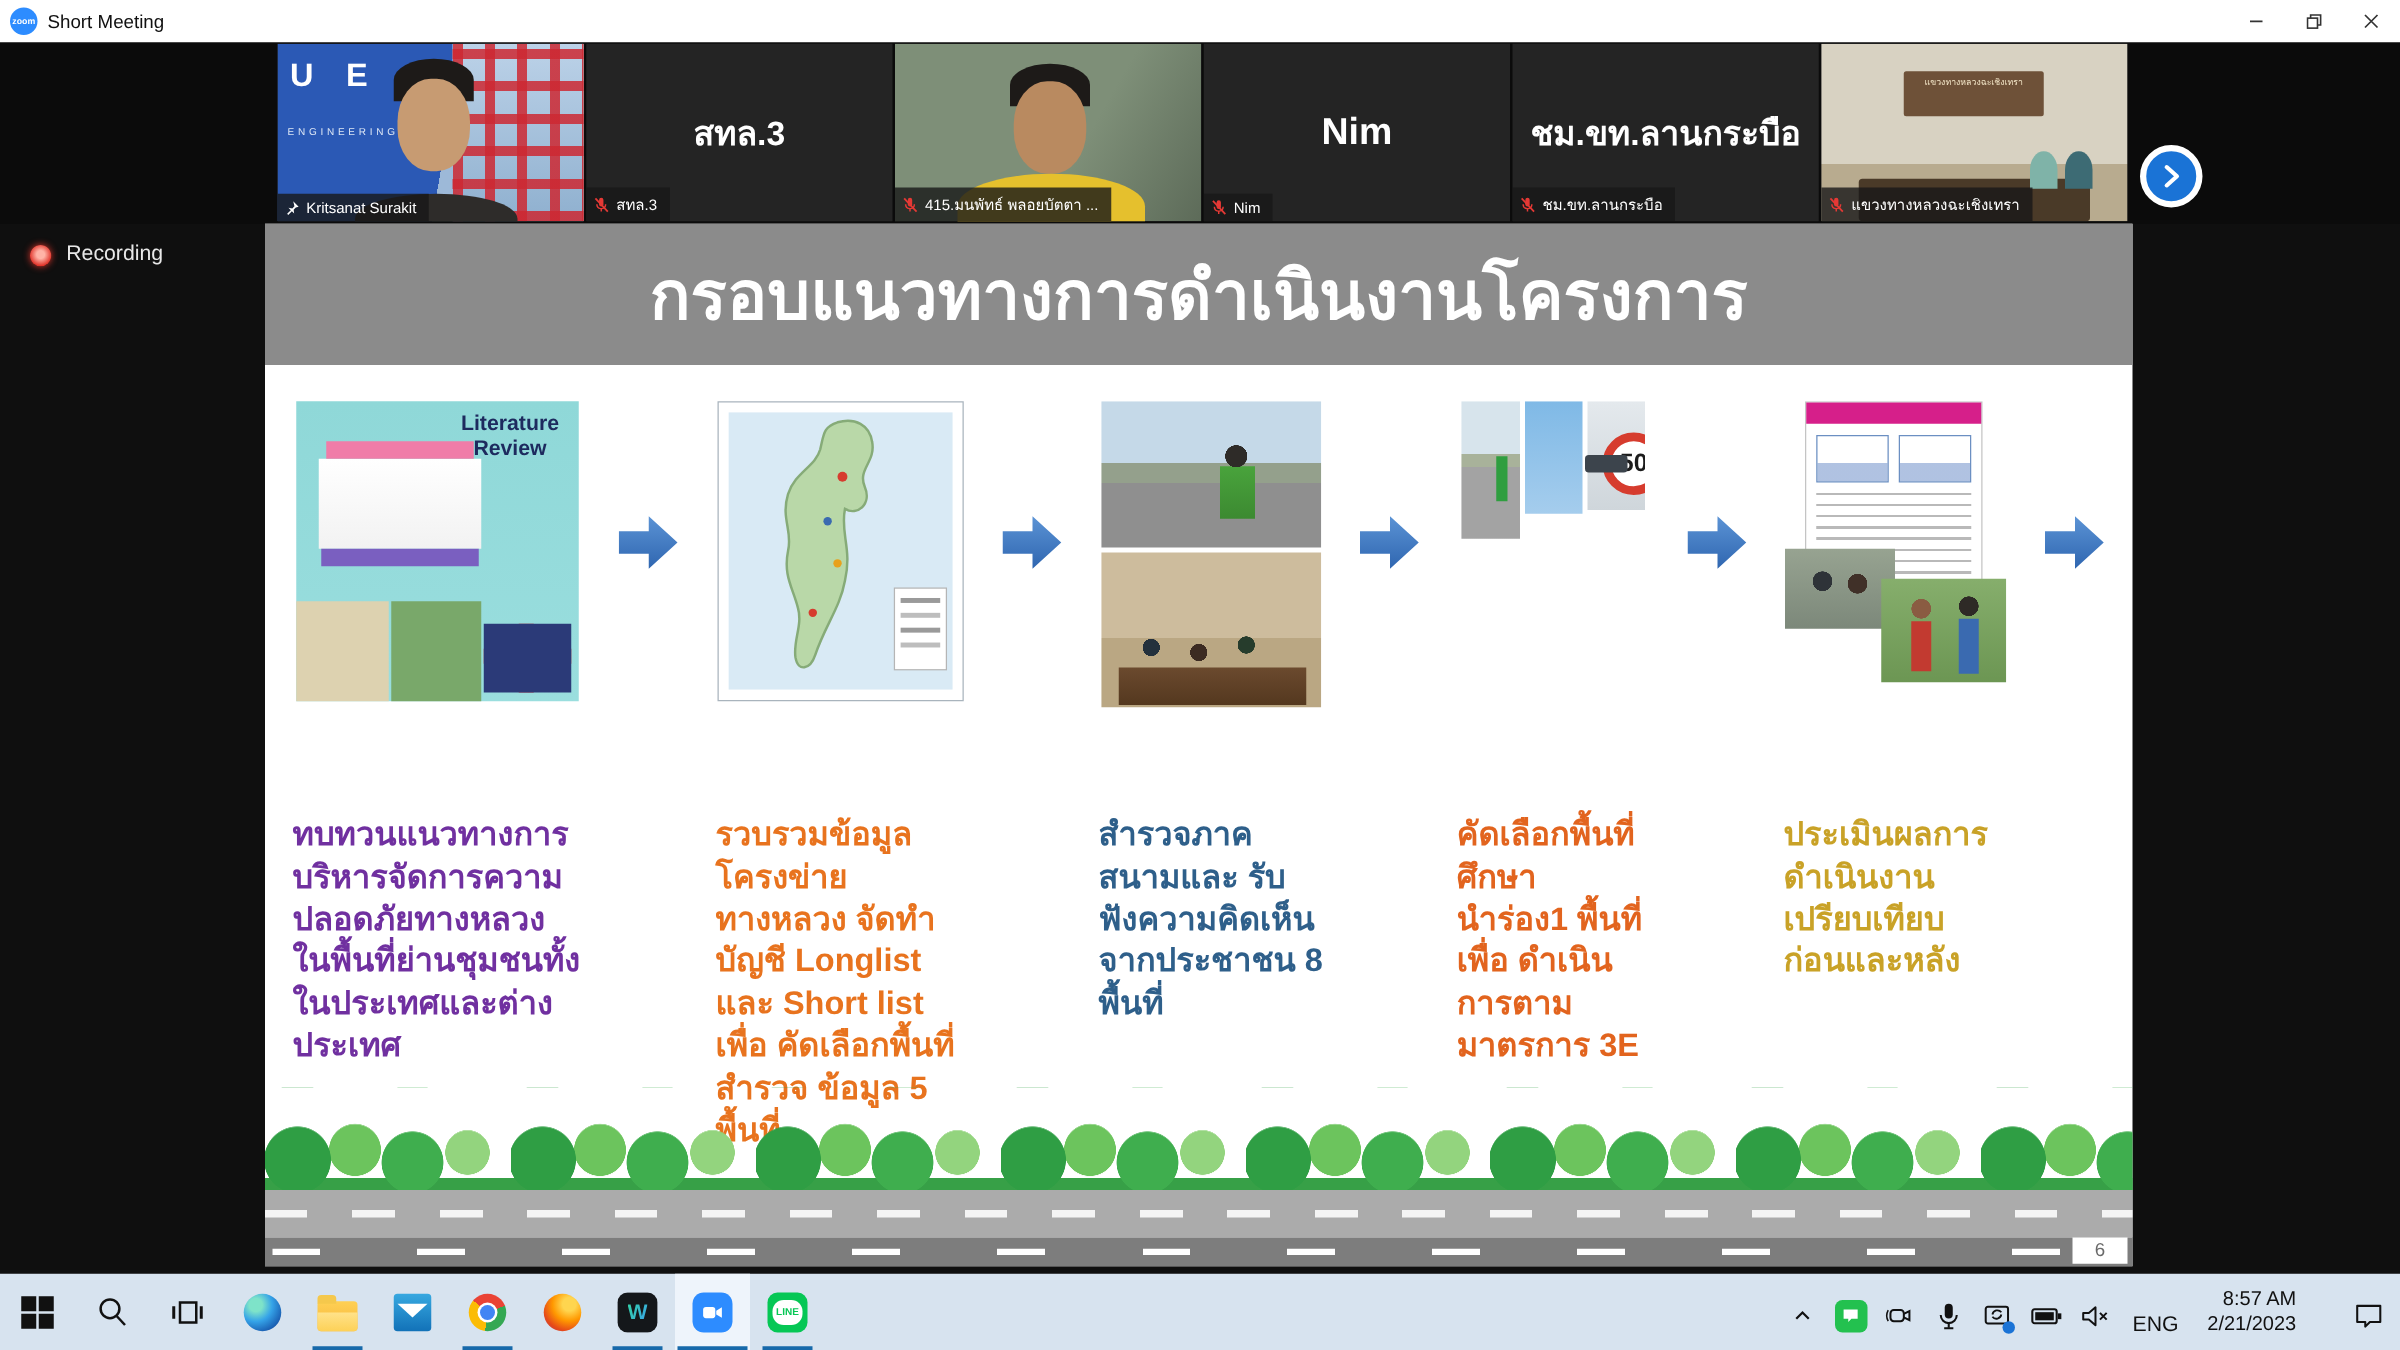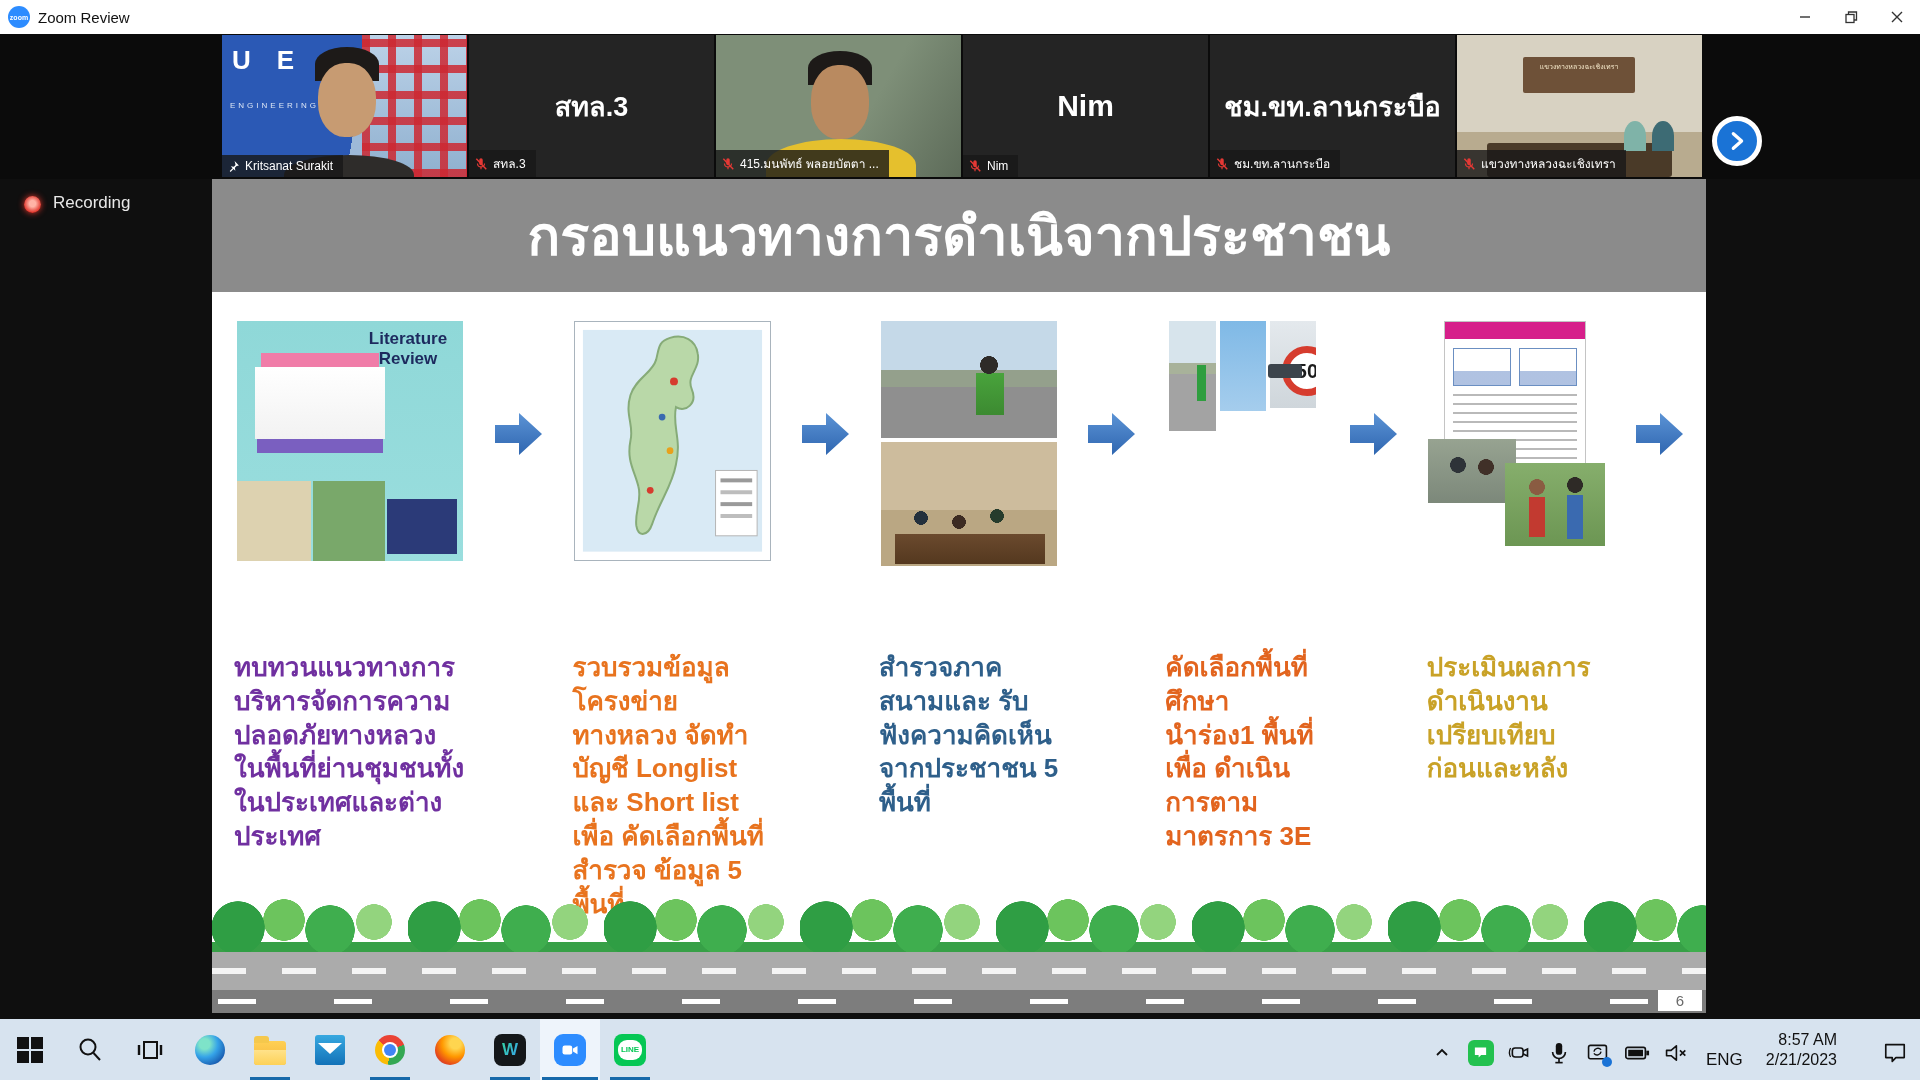--- a/index.html
+++ b/index.html
@@ -174,21 +174,21 @@
 </style>
 </head>
 <body>
 
 <div class="screen">
 
   <div class="titlebar">
     <div class="app-icon">
         <span>zoom</span>
       </div>
-    <div class="win-title">Zoom Review</div>
+    <div class="win-title">Short Meeting</div>
     <div class="win-controls">
       <div class="wc">
         <svg width="12" height="12" viewBox="0 0 12 12">
             <line x1="1" y1="6" x2="11" y2="6" stroke="#333" stroke-width="1.4"></line>
           </svg>
       </div>
       <div class="wc">
         <svg width="13" height="13" viewBox="0 0 13 13">
             <rect x="1" y="3.5" width="8" height="8" fill="none" stroke="#333" stroke-width="1.3"></rect>
             <path d="M3.5 3.5V1h8v8h-2.5" fill="none" stroke="#333" stroke-width="1.3"></path>
@@ -301,21 +301,21 @@
 
   <div class="main">
 
     <div class="recording">
       <span class="rec-dot"></span>
       <span>Recording</span>
     </div>
 
     <div class="slide">
       <div class="slide-header">
-        <div class="slide-title">กรอบแนวทางการดำเนิจากประชาชน</div>
+        <div class="slide-title">กรอบแนวทางการดำเนินงานโครงการ</div>
       </div>
 
       <svg width="0" height="0" style="position:absolute">
           <defs>
         <linearGradient id="agrad" x1="0" y1="0" x2="0" y2="1">
           <stop offset="0" stop-color="#5b93d5"></stop>
               <stop offset="1" stop-color="#2f66b0"></stop>
         </linearGradient>
       </defs>
         </svg>
@@ -364,21 +364,21 @@
             </svg>
         </div>
 
         <div class="step" style="width:180px">
           <div class="imgwrap">
             <div class="stepimg img3">
               <div class="ph pA"></div>
               <div class="ph pB"></div>
             </div>
           </div>
-          <div class="caption" style="color: rgb(46, 95, 138);">สำรวจภาคสนามและ รับฟังความคิดเห็น จากประชาชน 5 พื้นที่</div>
+          <div class="caption" style="color: rgb(46, 95, 138);">สำรวจภาคสนามและ รับฟังความคิดเห็น จากประชาชน 8 พื้นที่</div>
         </div>
 
         <div class="arrow">
           <svg width="48" height="48" viewBox="0 0 48 48">
               <polygon points="0,15 24,15 24,3 47,24 24,45 24,33 0,33" fill="url(#agrad)"></polygon>
             </svg>
         </div>
 
         <div class="step" style="width:155px">
           <div class="imgwrap">

